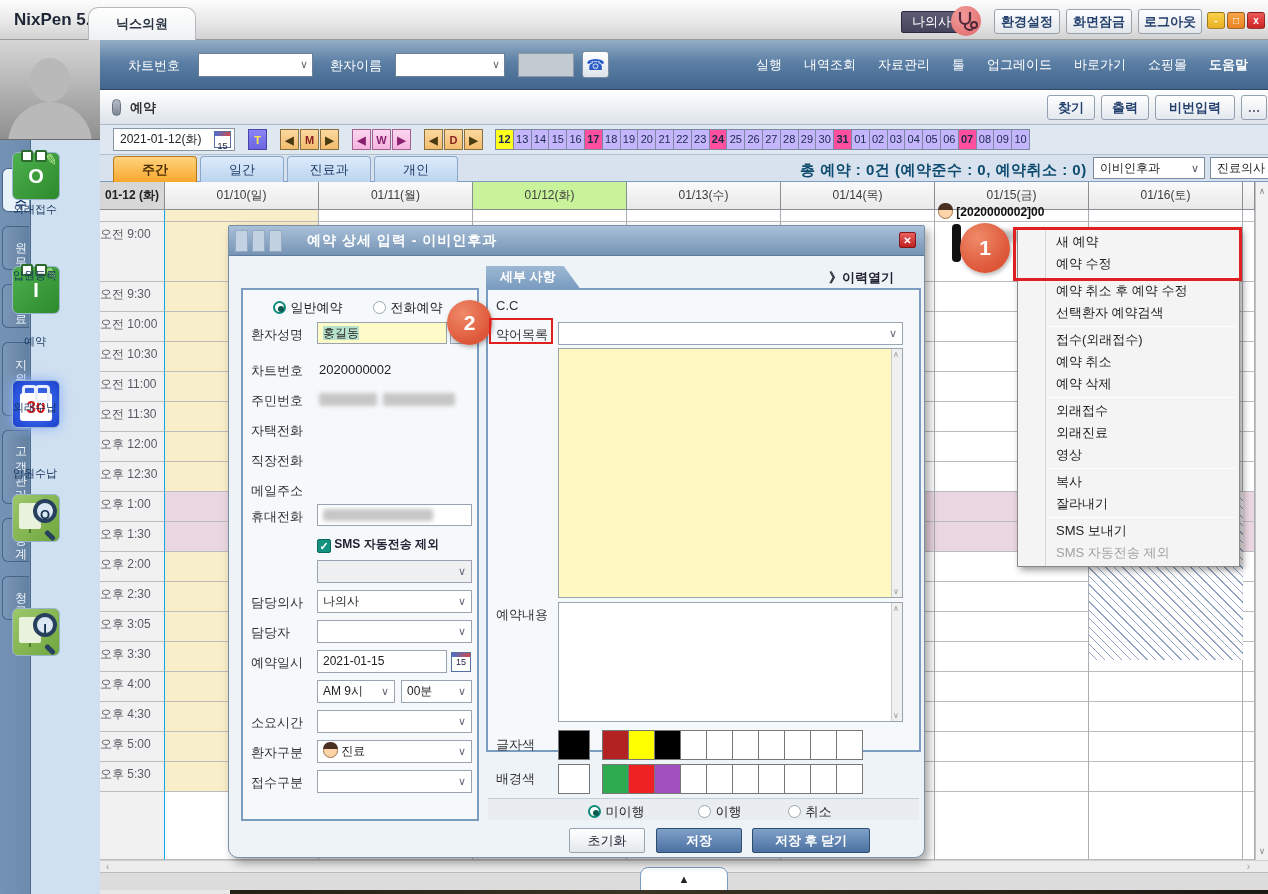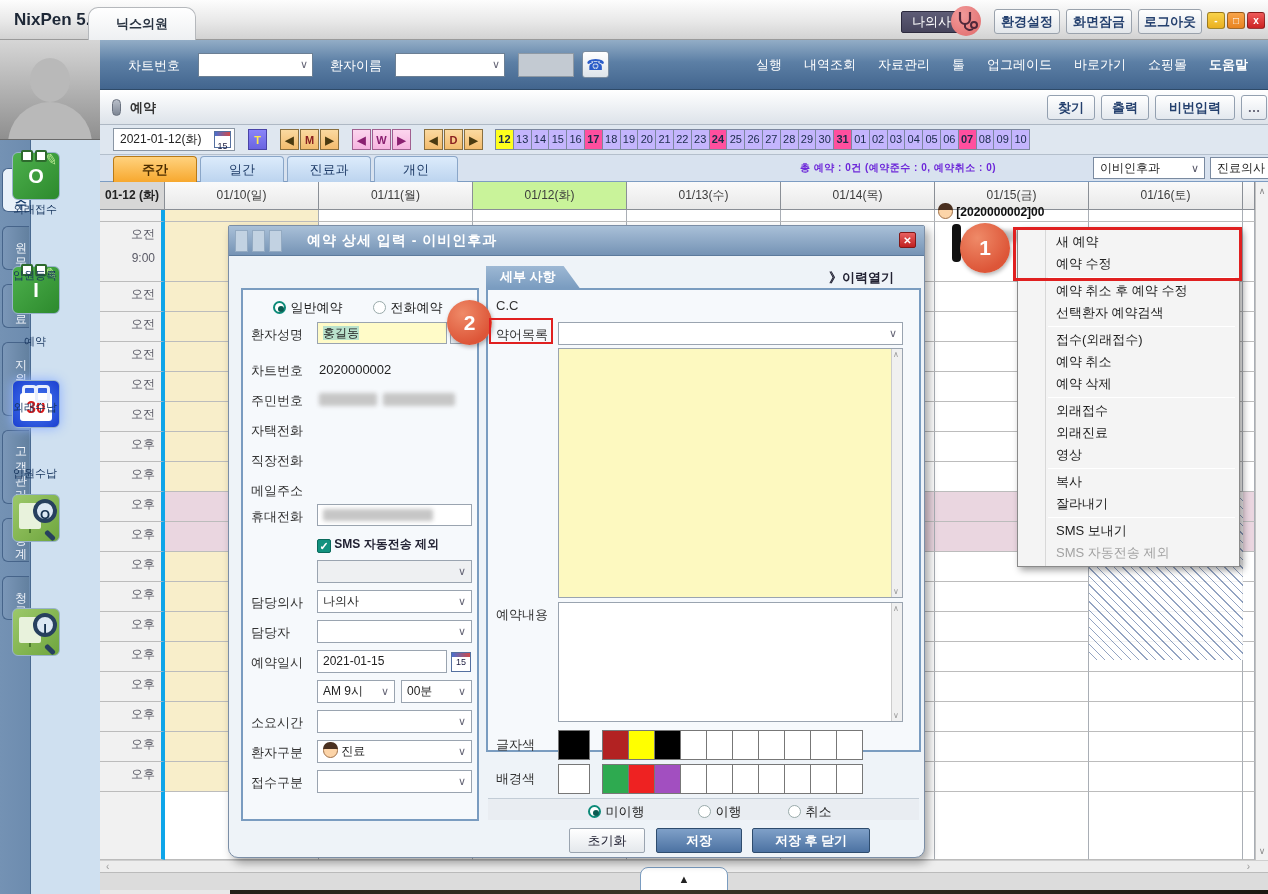--- a/index.html
+++ b/index.html
@@ -48,21 +48,21 @@
   .dn-t{background:linear-gradient(#8a84f8,#6a64e0);border-color:#4a44a8;color:#ffe94a;}
   .days{position:absolute;left:478px;top:4px;display:flex;}
   .daycell{width:18.8px;height:21px;border:1px solid #7c8despx;border:1px solid #7c88a0;background:#c4b5fd;margin-right:0;text-align:center;line-height:19px;font-size:11px;color:#1a2a4a;margin-left:-1px;}
   .daycell.yl{background:#ffff1e;font-weight:bold;}
   .daycell.pk{background:#ff4f9e;font-weight:bold;}
 
   
   .tabrow{position:absolute;left:100px;top:155px;width:1168px;height:27px;background:#d8e2ef;border-bottom:1px solid #7d9cc2;}
   .vtab{position:absolute;top:1px;height:26px;width:84px;text-align:center;line-height:25px;font-size:13px;border:1px solid #8aa6c8;border-bottom:none;border-radius:4px 4px 0 0;background:linear-gradient(#dcebfb,#bcd4ef);color:#1d3a66;}
   .vtab.on{background:linear-gradient(#ffd27e,#f7a82e);border-color:#b87a18;color:#4a2c00;font-weight:bold;}
-  .summary{position:absolute;left:700px;top:6px;font-size:10px;font-weight:bold;color:#6d28d9;letter-spacing:0.5px;}
+  .summary{position:absolute;left:700px;top:6px;font-size:15px;font-weight:bold;color:#0c4a6e;letter-spacing:0.5px;}
   .sel{position:relative;background:#fff;border:1px solid #7a8aa0;font-size:12px;color:#222;line-height:20px;padding-left:6px;}
   .sel .chev{position:absolute;right:5px;top:0;color:#556;font-size:11px;}
 
   
   .side{position:absolute;left:0;top:140px;width:100px;height:754px;background:linear-gradient(90deg,#7492b4,#5c7da2);}
   .icon-strip{position:absolute;left:30px;top:0;width:70px;height:754px;background:#cfe0f0;border-left:1px solid #4a6a90;}
   .stab{position:absolute;left:2px;width:27px;border-radius:6px 0 0 6px;background:linear-gradient(90deg,#7b97b8,#62809f);border:1px solid #46648a;border-right:none;color:#f0f4fa;font-size:12px;writing-mode:vertical-rl;text-orientation:upright;text-align:center;letter-spacing:2px;padding:6px 0;}
   .stab.on{background:#e9f1f9;color:#153a6a;font-weight:bold;}
   .sicon{position:absolute;left:12px;width:48px;height:48px;border-radius:6px;border:1px solid #9ab4cc;}
   .sicon-label{position:absolute;left:0;width:70px;text-align:center;font-size:11px;color:#15335c;}
@@ -82,21 +82,21 @@
 
   
   .calendar{position:absolute;left:100px;top:182px;width:1168px;height:678px;background:#fff;}
   .cal-hrow{position:absolute;left:0;top:0;height:28px;display:flex;}
   .hcell{height:28px;border-right:1px solid #8a8f96;border-bottom:1px solid #8a8f96;background:linear-gradient(#fafafa,#e9e9e9);font-size:12px;color:#3c3c3c;text-align:center;line-height:26px;}
   .hcell.corner{background:#d7d7d7;font-weight:bold;color:#222;}
   .hcell.today{background:#c9f39a;}
   .grid{position:absolute;left:0;top:28px;}
   .grow{display:flex;}
   .gc{border-right:1px solid #a9aeb5;border-bottom:1px solid #bcbcbc;background:#fff;}
-  .gc.tl{background:#f1f1f1;color:#5a5a66;font-size:12px;text-align:right;padding-right:6px;border-right:4px solid #0ea5e9;padding-left:16px;}
+  .gc.tl{background:#f1f1f1;color:#5a5a66;font-size:12px;padding-right:6px;border-right:1px solid #0ea5e9;}
   .gc.cream{background:#f8eeca;}
   .gc.pink{background:#ead6e0;}
   .hatch{position:absolute;background:repeating-linear-gradient(45deg,#ffffff 0px,#ffffff 5px,#8094b8 5px,#8094b8 6px);opacity:.85;z-index:2;}
   .appt{position:absolute;z-index:2;font-size:12px;}
   .appt .l1{font-weight:bold;color:#111;white-space:nowrap;}
   .appt .bar{position:absolute;left:14px;top:20px;width:9px;height:38px;background:#111;border-radius:4px;}
   .blur{display:inline-block;background:#c6c6c6;filter:blur(2px);border-radius:2px;vertical-align:middle;}
   .face{display:inline-block;width:15px;height:15px;border-radius:50%;background:#fcd4a8;border:1px solid #a0714a;position:relative;vertical-align:-3px;}
   .face::before{content:'';position:absolute;left:-1px;top:-2px;width:15px;height:7px;border-radius:8px 8px 0 0;background:#4a3020;}
   .vscroll{position:absolute;left:1155px;top:0;width:13px;height:678px;background:#f2f2f2;border-left:1px solid #c2c2c2;}

